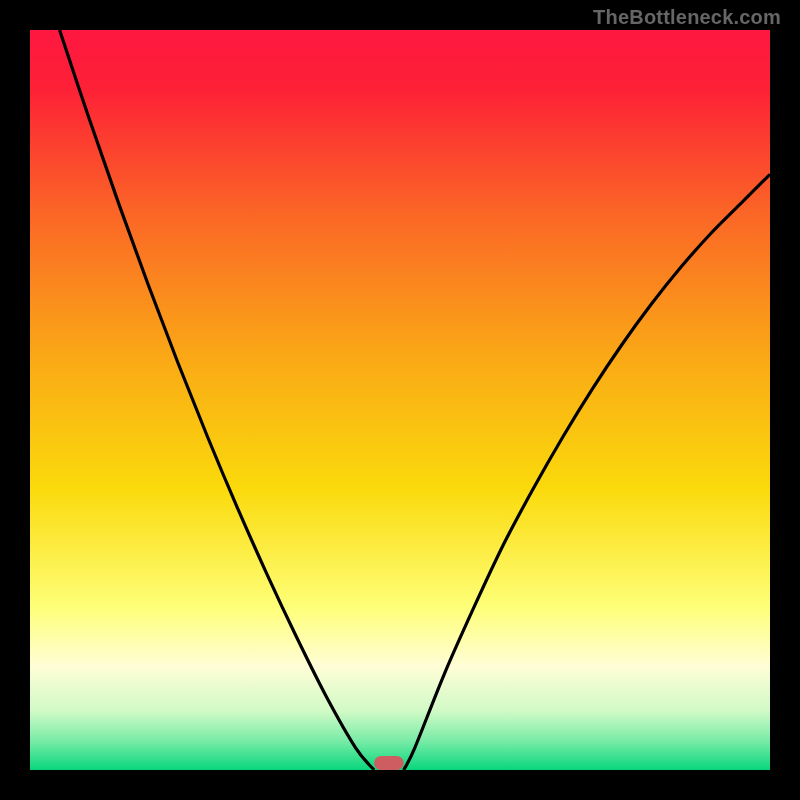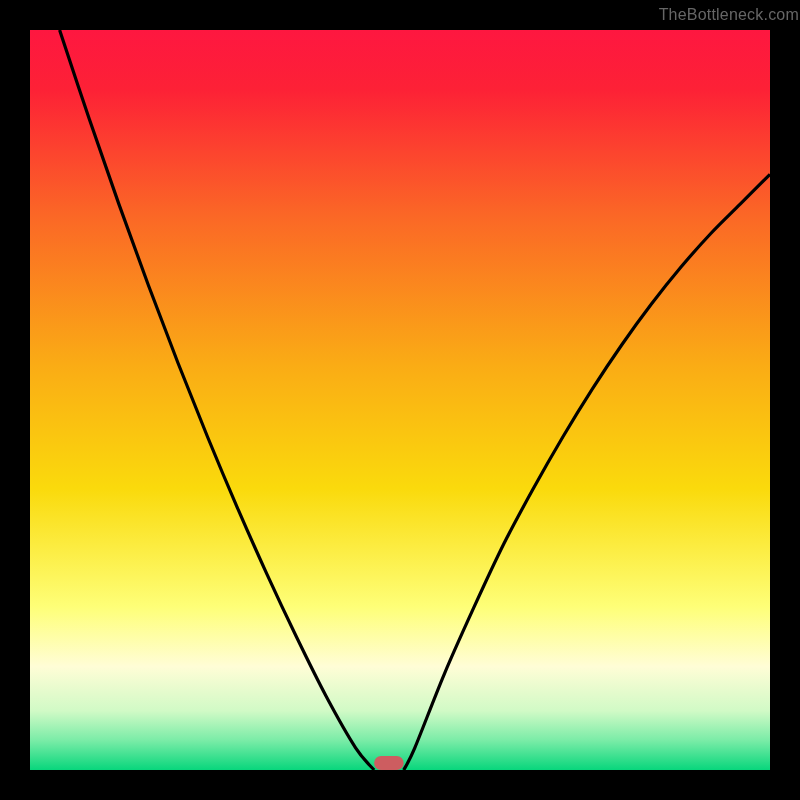--- a/index.html
+++ b/index.html
@@ -12,24 +12,24 @@
   }
   .frame {
     position: relative;
     width: 800px;
     height: 800px;
     background: #000;
   }
   .watermark {
     position: absolute;
     top: 6px;
-    right: 1px;
+    right: 19px;
     font-family: Arial, Helvetica, sans-serif;
-    font-size: 16px;
-    font-weight: 400;
+    font-size: 20px;
+    font-weight: 700;
     color: #666;
     letter-spacing: 0.2px;
     z-index: 10;
   }
   svg {
     position: absolute;
     top: 0;
     left: 0;
   }
 </style>

